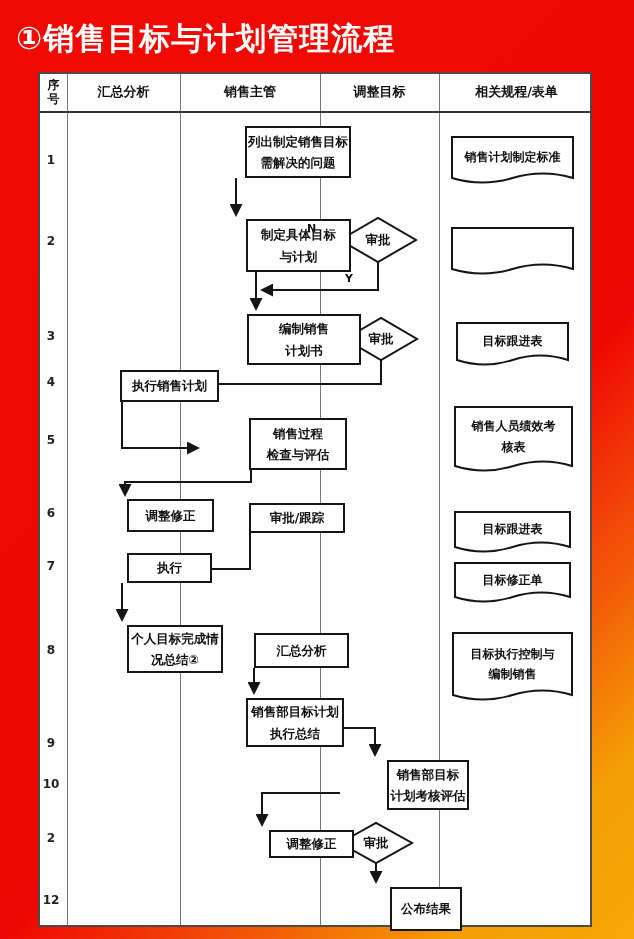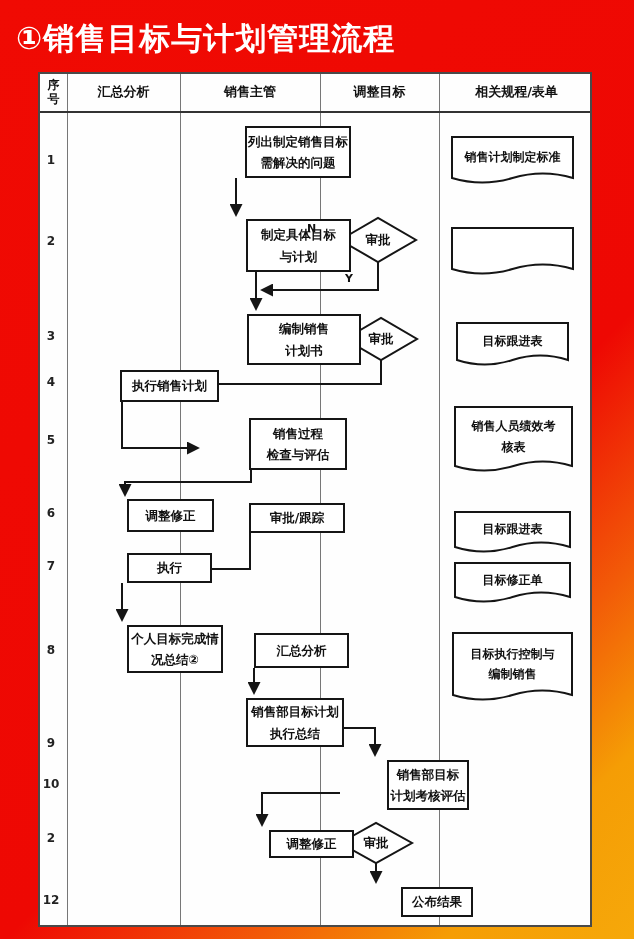--- a/index.html
+++ b/index.html
@@ -117,21 +117,21 @@
   <div class="node" style="left:202px;top:503px;width:96px;height:30px">审批/跟踪</div>
   <div class="node" style="left:80px;top:553px;width:85px;height:30px">执行</div>
   <div class="node" style="left:80px;top:625px;width:96px;height:48px">个人目标完成情
 况总结②</div>
   <div class="node" style="left:207px;top:633px;width:95px;height:35px">汇总分析</div>
   <div class="node" style="left:199px;top:698px;width:98px;height:49px">销售部目标计划
 执行总结</div>
   <div class="node" style="left:340px;top:760px;width:82px;height:50px">销售部目标
 计划考核评估</div>
   <div class="node" style="left:222px;top:830px;width:85px;height:28px">调整修正</div>
-  <div class="node" style="left:354px;top:887px;width:72px;height:30px">公布结果</div>
+  <div class="node" style="left:343px;top:887px;width:72px;height:44px">公布结果</div>
 
   <div class="dlabel" style="left:352px;top:230px;width:52px;height:20px">审批</div>
   <div class="dlabel" style="left:355px;top:329px;width:52px;height:20px">审批</div>
   <div class="dlabel" style="left:350px;top:833px;width:52px;height:20px">审批</div>
 
   <span class="branch" style="left:307px;top:222px">N</span>
   <span class="branch" style="left:345px;top:272px">Y</span>
 
   <div class="ftext" style="left:452px;top:137px;width:121px;height:41px">销售计划制定标准</div>
   <div class="ftext" style="left:457px;top:323px;width:111px;height:37px">目标跟进表</div>

